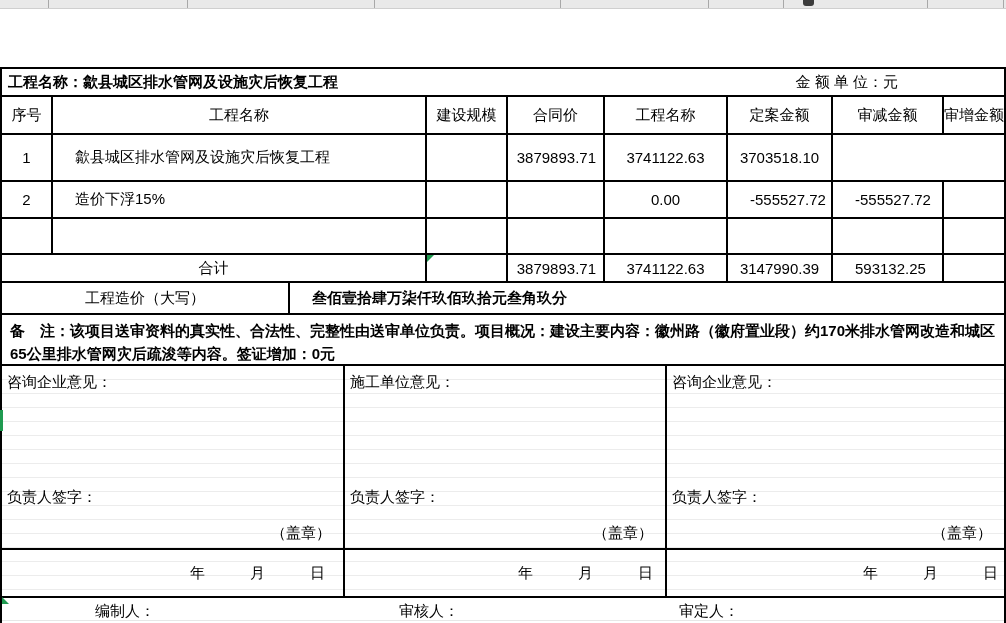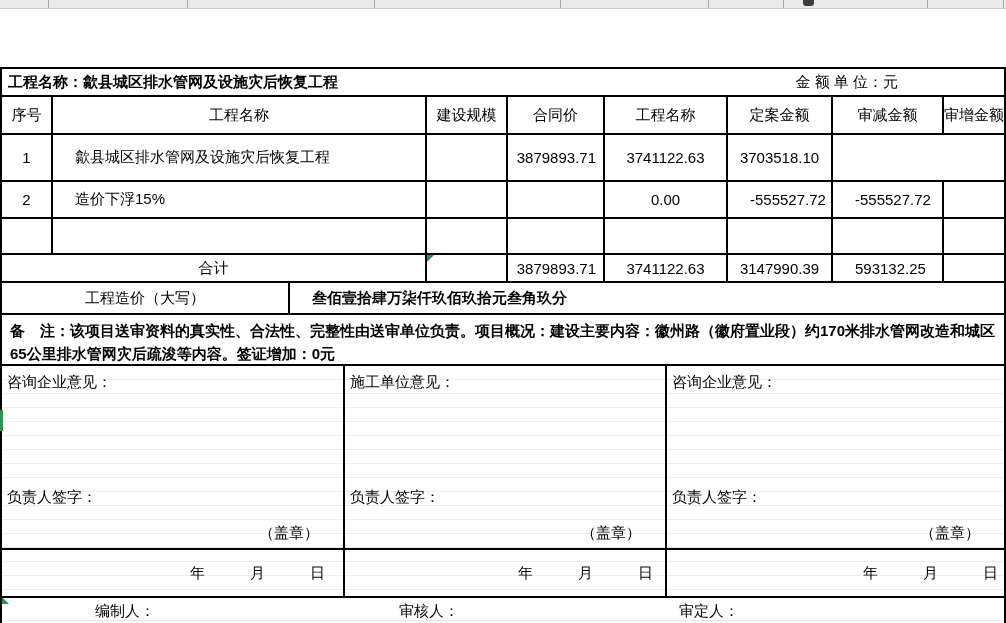--- a/index.html
+++ b/index.html
@@ -38,21 +38,21 @@
   .lower{position:absolute;top:364px;left:0;width:1006px;height:232px;box-sizing:border-box;
          border:2px solid #000;border-bottom:none;display:flex;
          background:repeating-linear-gradient(to bottom,#ffffff 0 13px,#ececec 13px 14px);}
   .vfaint{position:absolute;top:0;width:1px;height:100%;background:#e3e3e3;z-index:-1;}
   .opcol{position:relative;box-sizing:border-box;border-right:2px solid #000;display:flex;flex-direction:column;}
   .opcol:last-child{border-right:none;}
   .ow1{width:343px}.ow2{width:322px}.ow3{flex:1}
   .opcell{position:relative;height:184px;box-sizing:border-box;border-bottom:2px solid #000;padding:8px 6px;}
   .op-title{position:absolute;top:7px;left:5px;}
   .sign-label{position:absolute;top:122px;left:5px;}
-  .seal-label{position:absolute;bottom:5px;right:24px;margin-top:10px;}
+  .seal-label{position:absolute;bottom:5px;right:12px;margin-top:10px;}
   .datecell{height:46px;display:flex;align-items:center;justify-content:flex-end;padding-right:18px;white-space:pre;}
   
   .footer{position:absolute;top:596px;left:0;width:1006px;height:27px;box-sizing:border-box;
           border:2px solid #000;border-bottom:none;
           background:linear-gradient(to bottom,#ffffff 0 22px,#e7e7e7 22px 23px,#ffffff 23px);}
   .flabel{position:absolute;top:50%;transform:translateY(-50%);}
   
   .err-tri{position:absolute;top:0;left:0;width:0;height:0;border-top:7px solid #1f9a50;border-right:7px solid transparent;}
   .gbar{position:absolute;left:0;top:410px;width:3px;height:21px;background:#1f9a50;z-index:5;}
   .gtri-bl{position:absolute;left:2px;top:597px;width:0;height:0;border-bottom:7px solid #1f9a50;border-right:7px solid transparent;z-index:5;}

